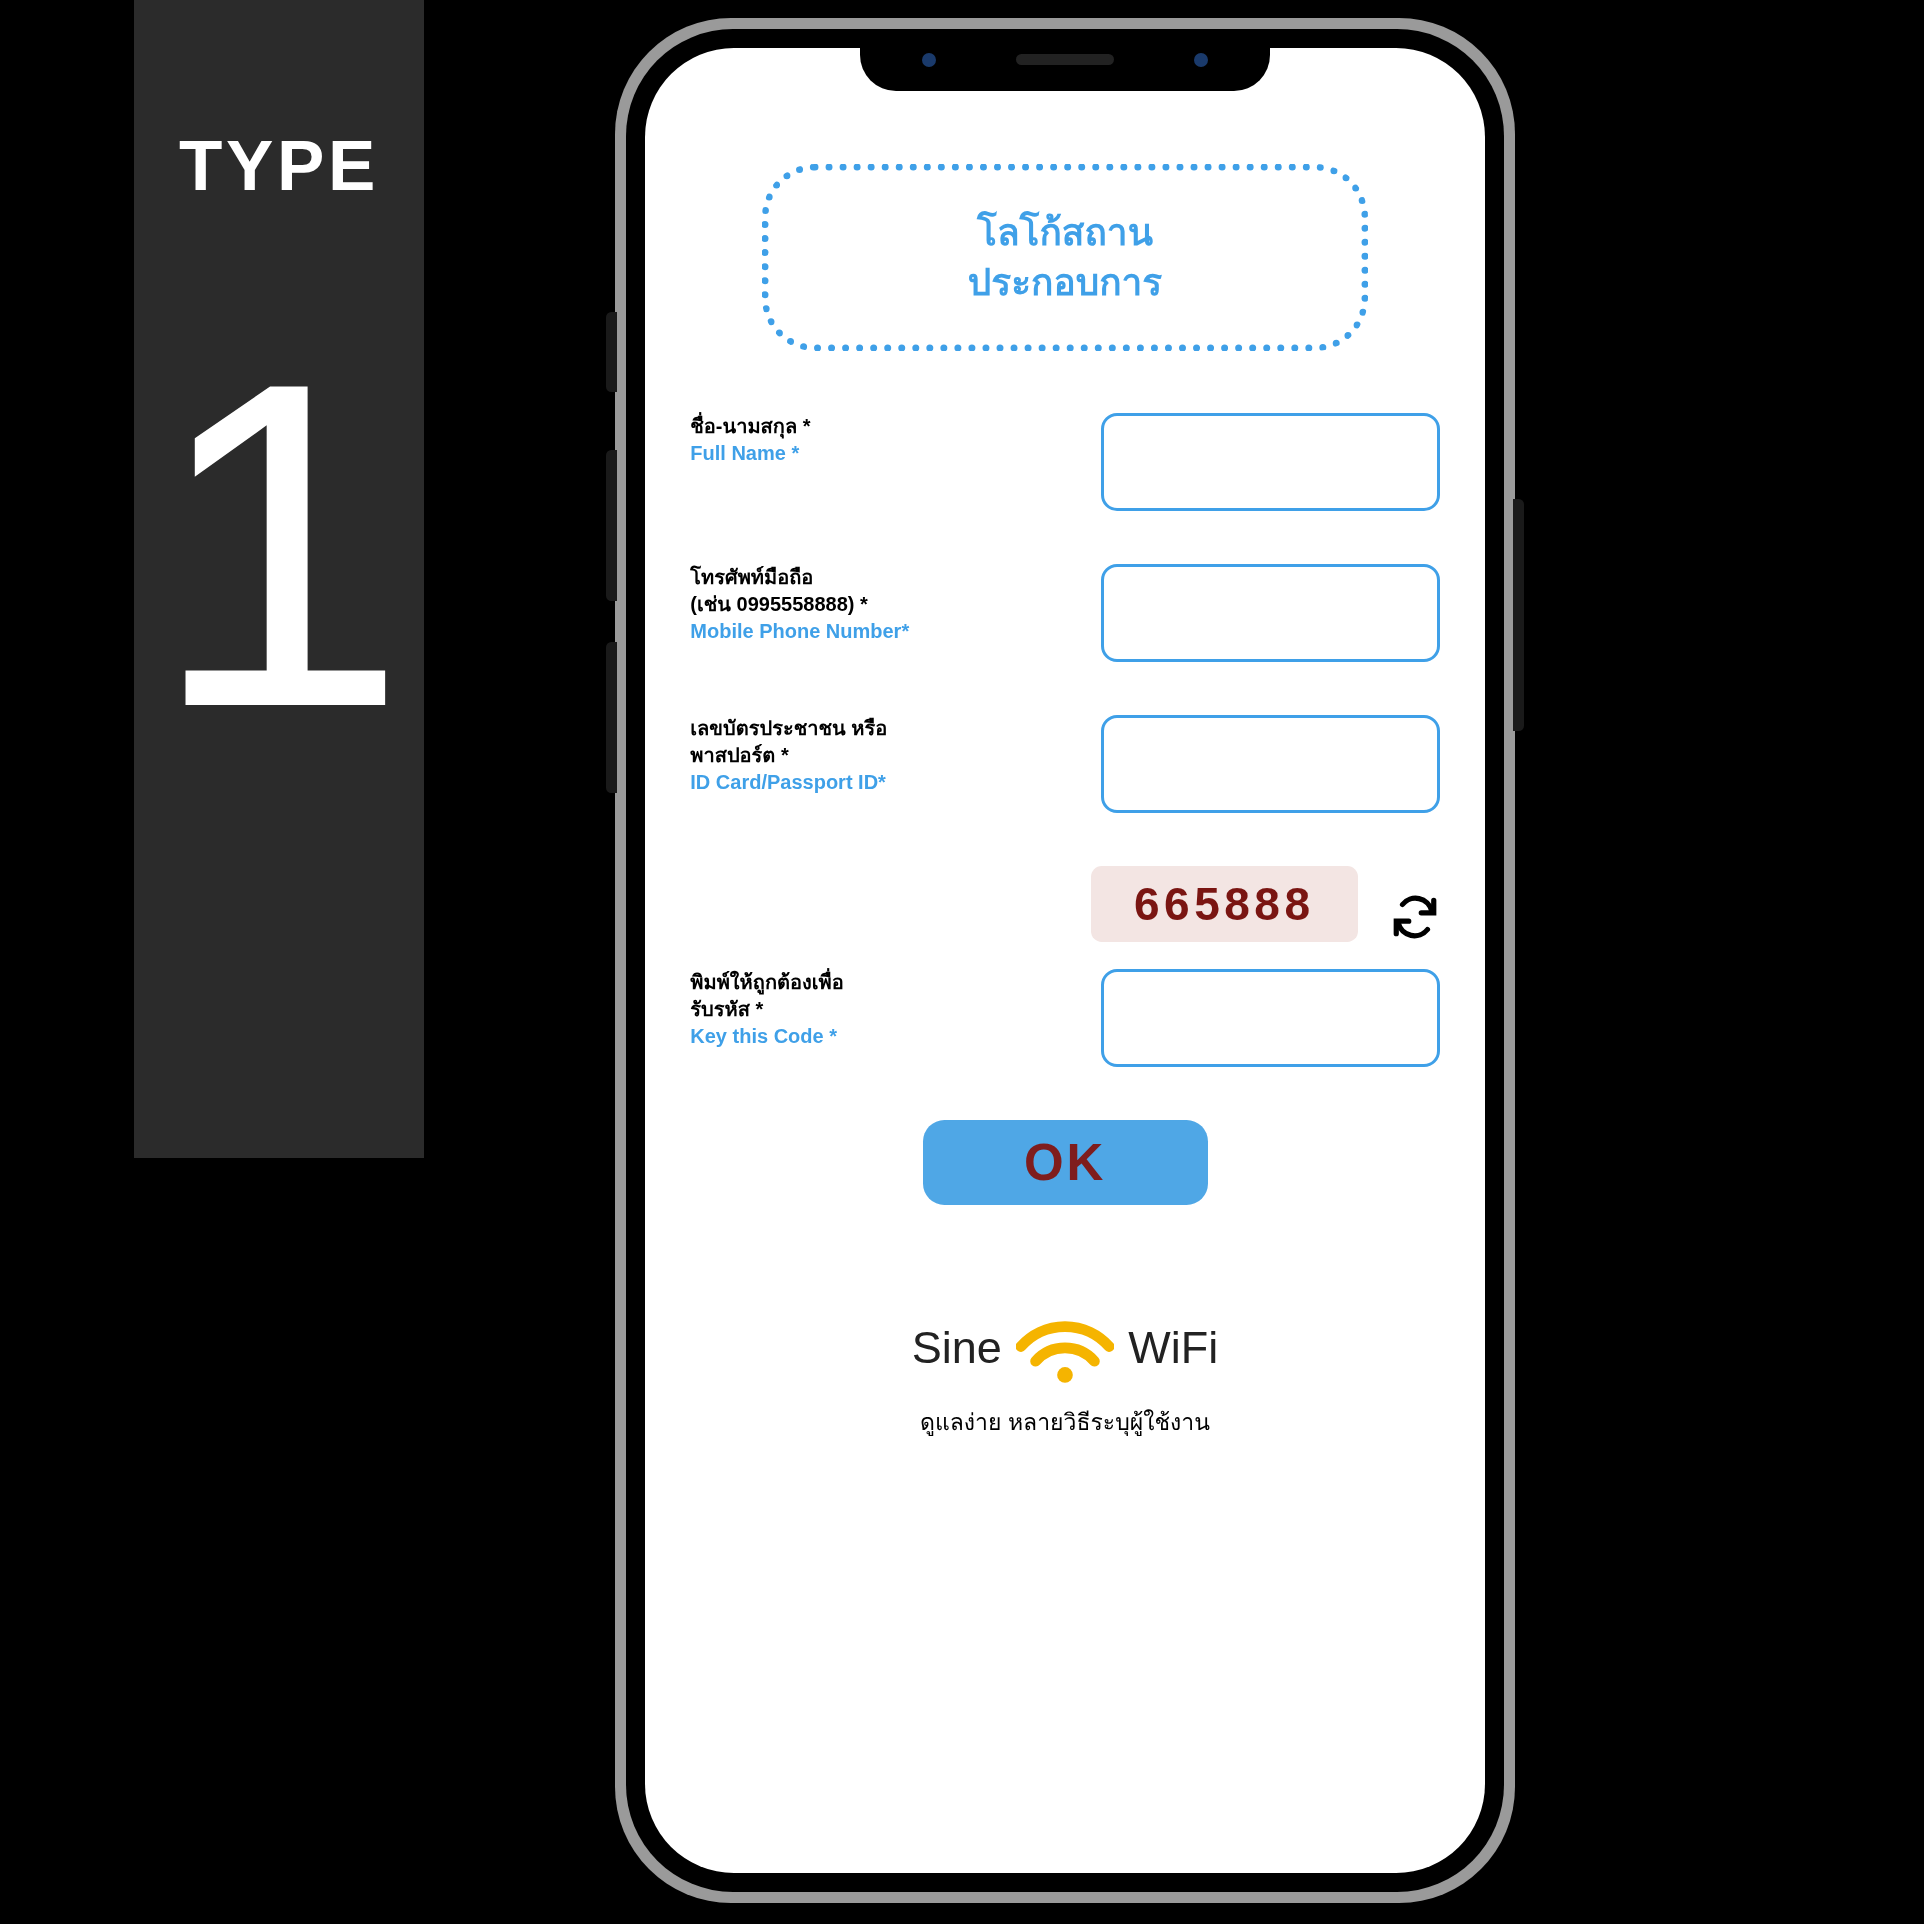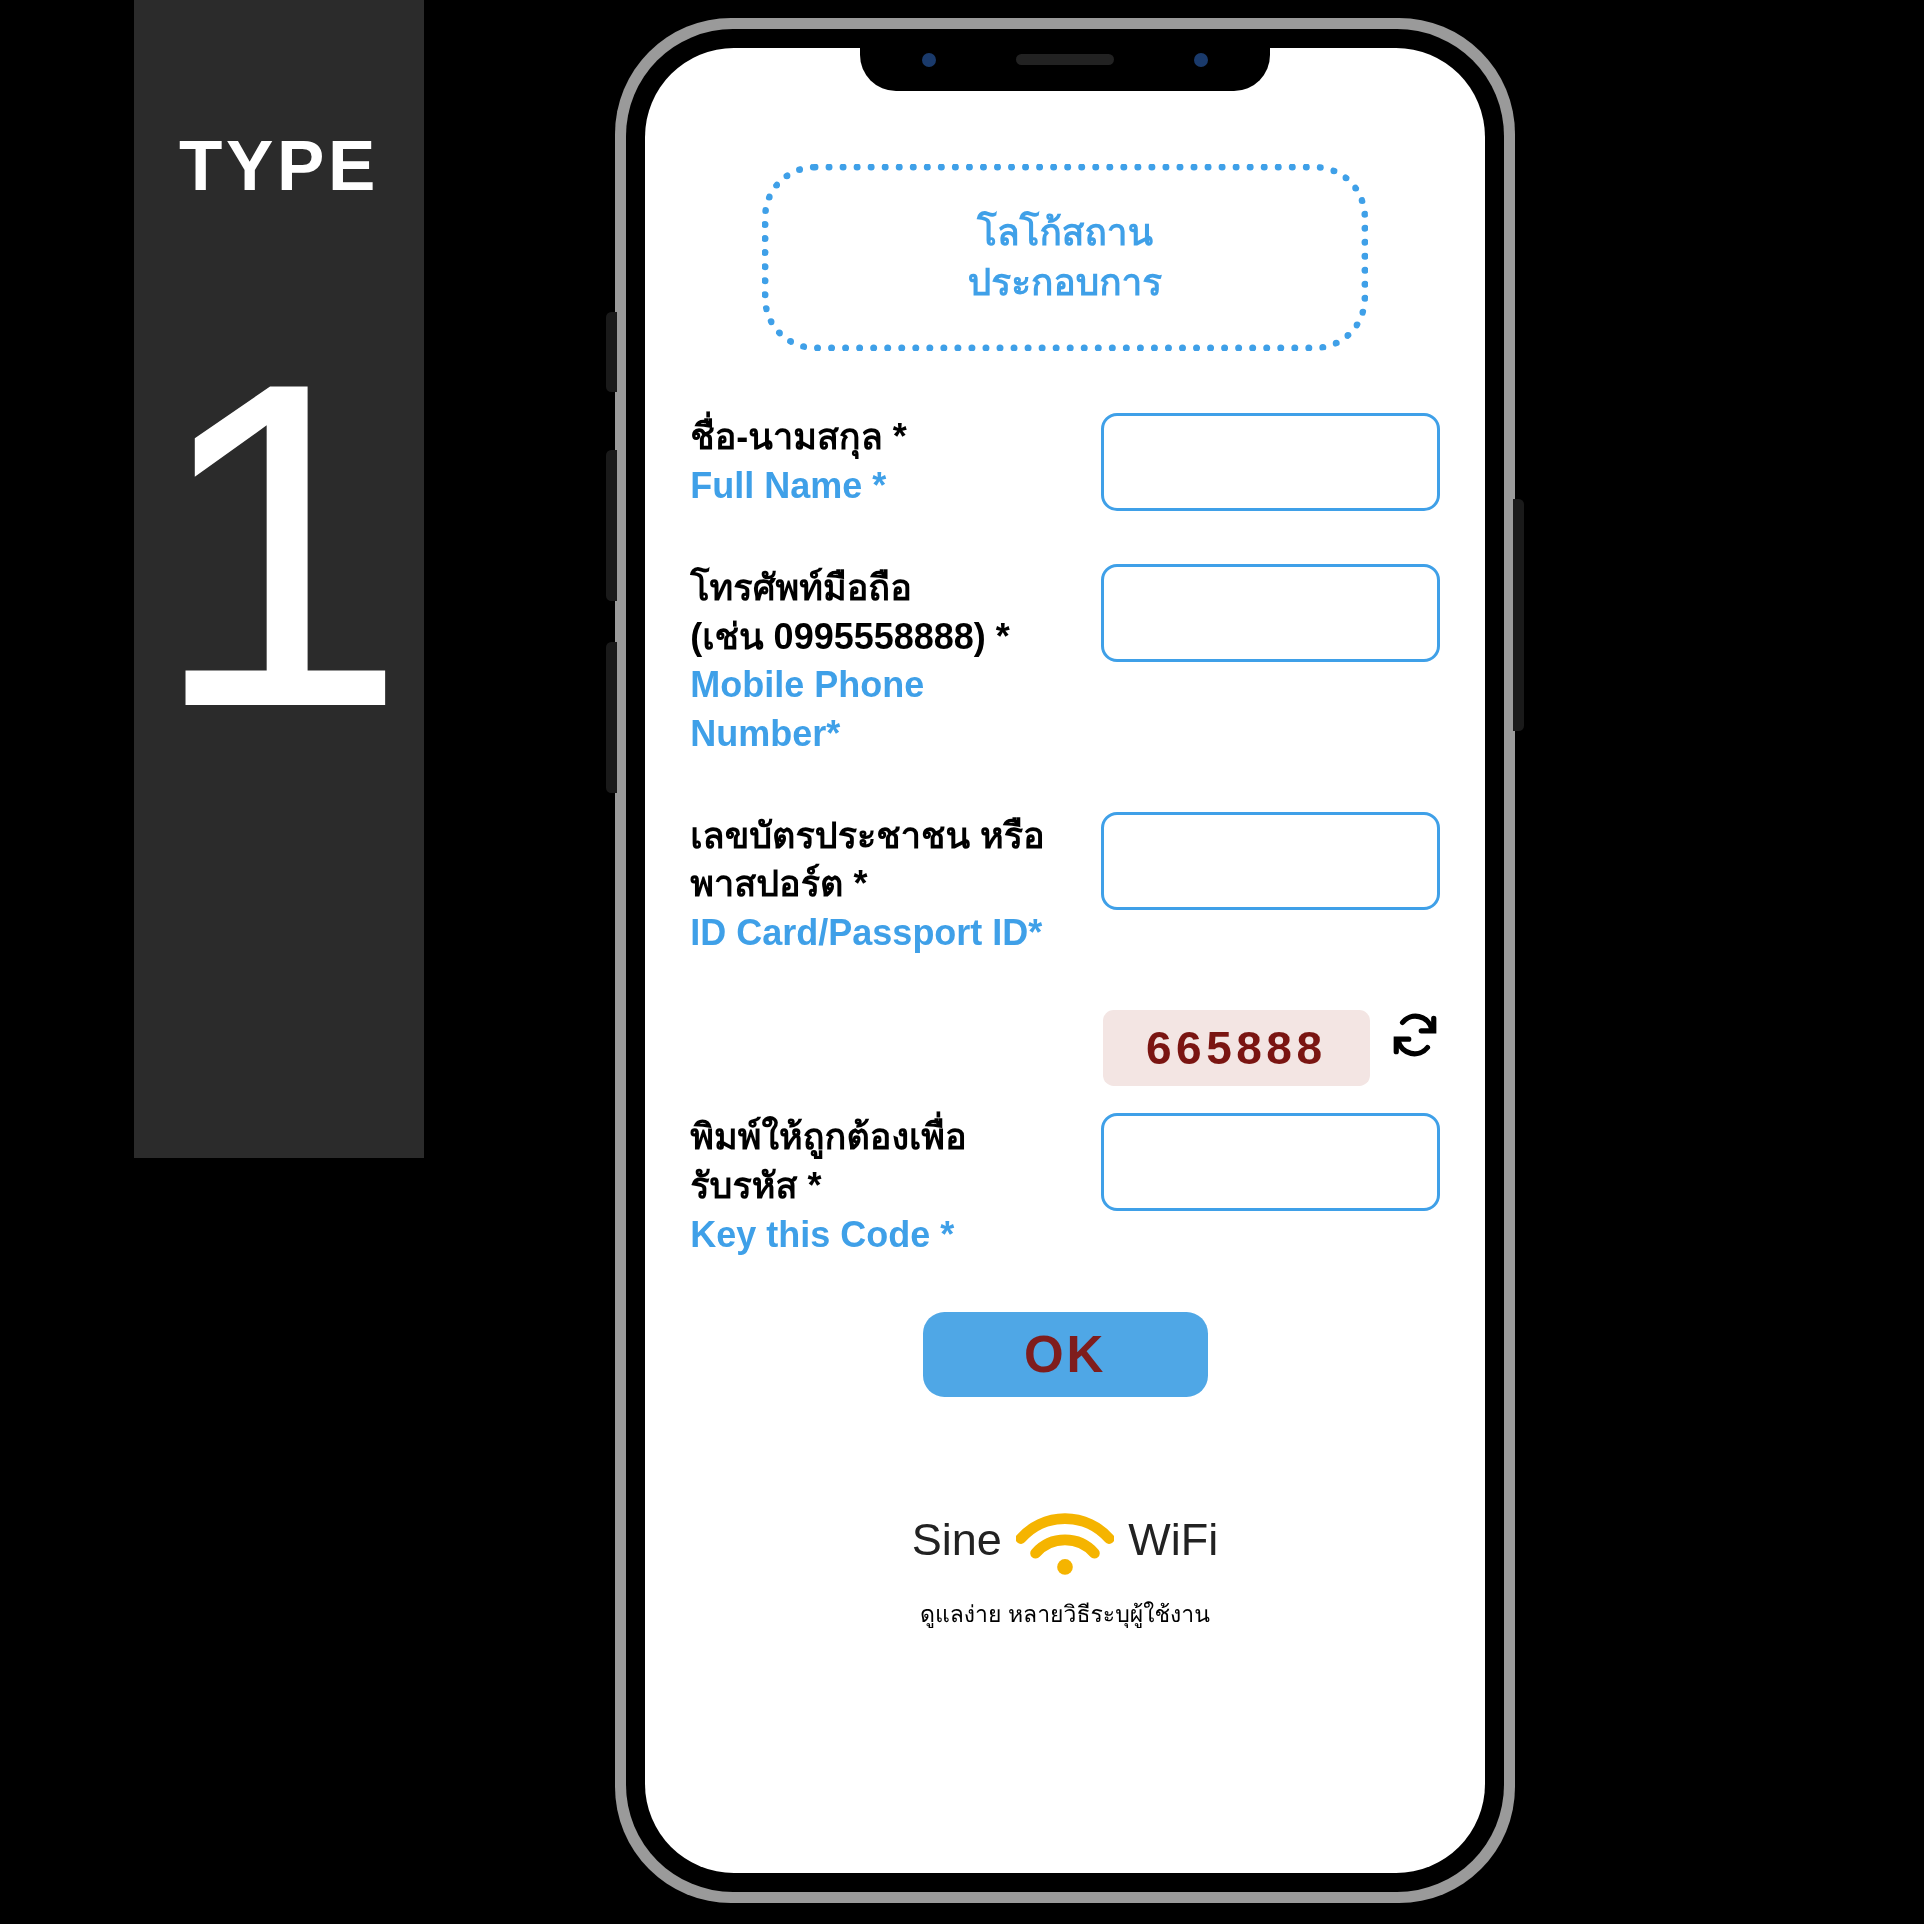--- a/index.html
+++ b/index.html
@@ -105,40 +105,40 @@
     }
 
     .field-row {
       display: flex;
       align-items: flex-start;
       justify-content: space-between;
       margin-bottom: 53px;
     }
     .field-labels {
       width: 383px;
-      font-size: 36px;
+      font-size: 20px;
       line-height: 1.35;
     }
     .field-labels .th { color: #000; font-weight: 700; }
     .field-labels .en { color: #3fa0e8; font-weight: 700; }
     .field-input {
       width: 339px;
       height: 98px;
       border: 3.6px solid #3fa0e8;
       border-radius: 16px;
       background: #fff;
       font-size: 28.5px;
       padding: 0 14.3px;
     }
 
     .captcha-area {
       display: flex;
       justify-content: flex-end;
-      align-items: flex-start;
-      gap: 20px;
+      align-items: flex-end;
+      gap: 32px;
       margin-bottom: 27px;
       margin-top: 18px;
     }
     .captcha-box {
       width: 267px;
       height: 76px;
       background: #f3e5e3;
       border-radius: 10.7px;
       display: flex;
       align-items: center;

